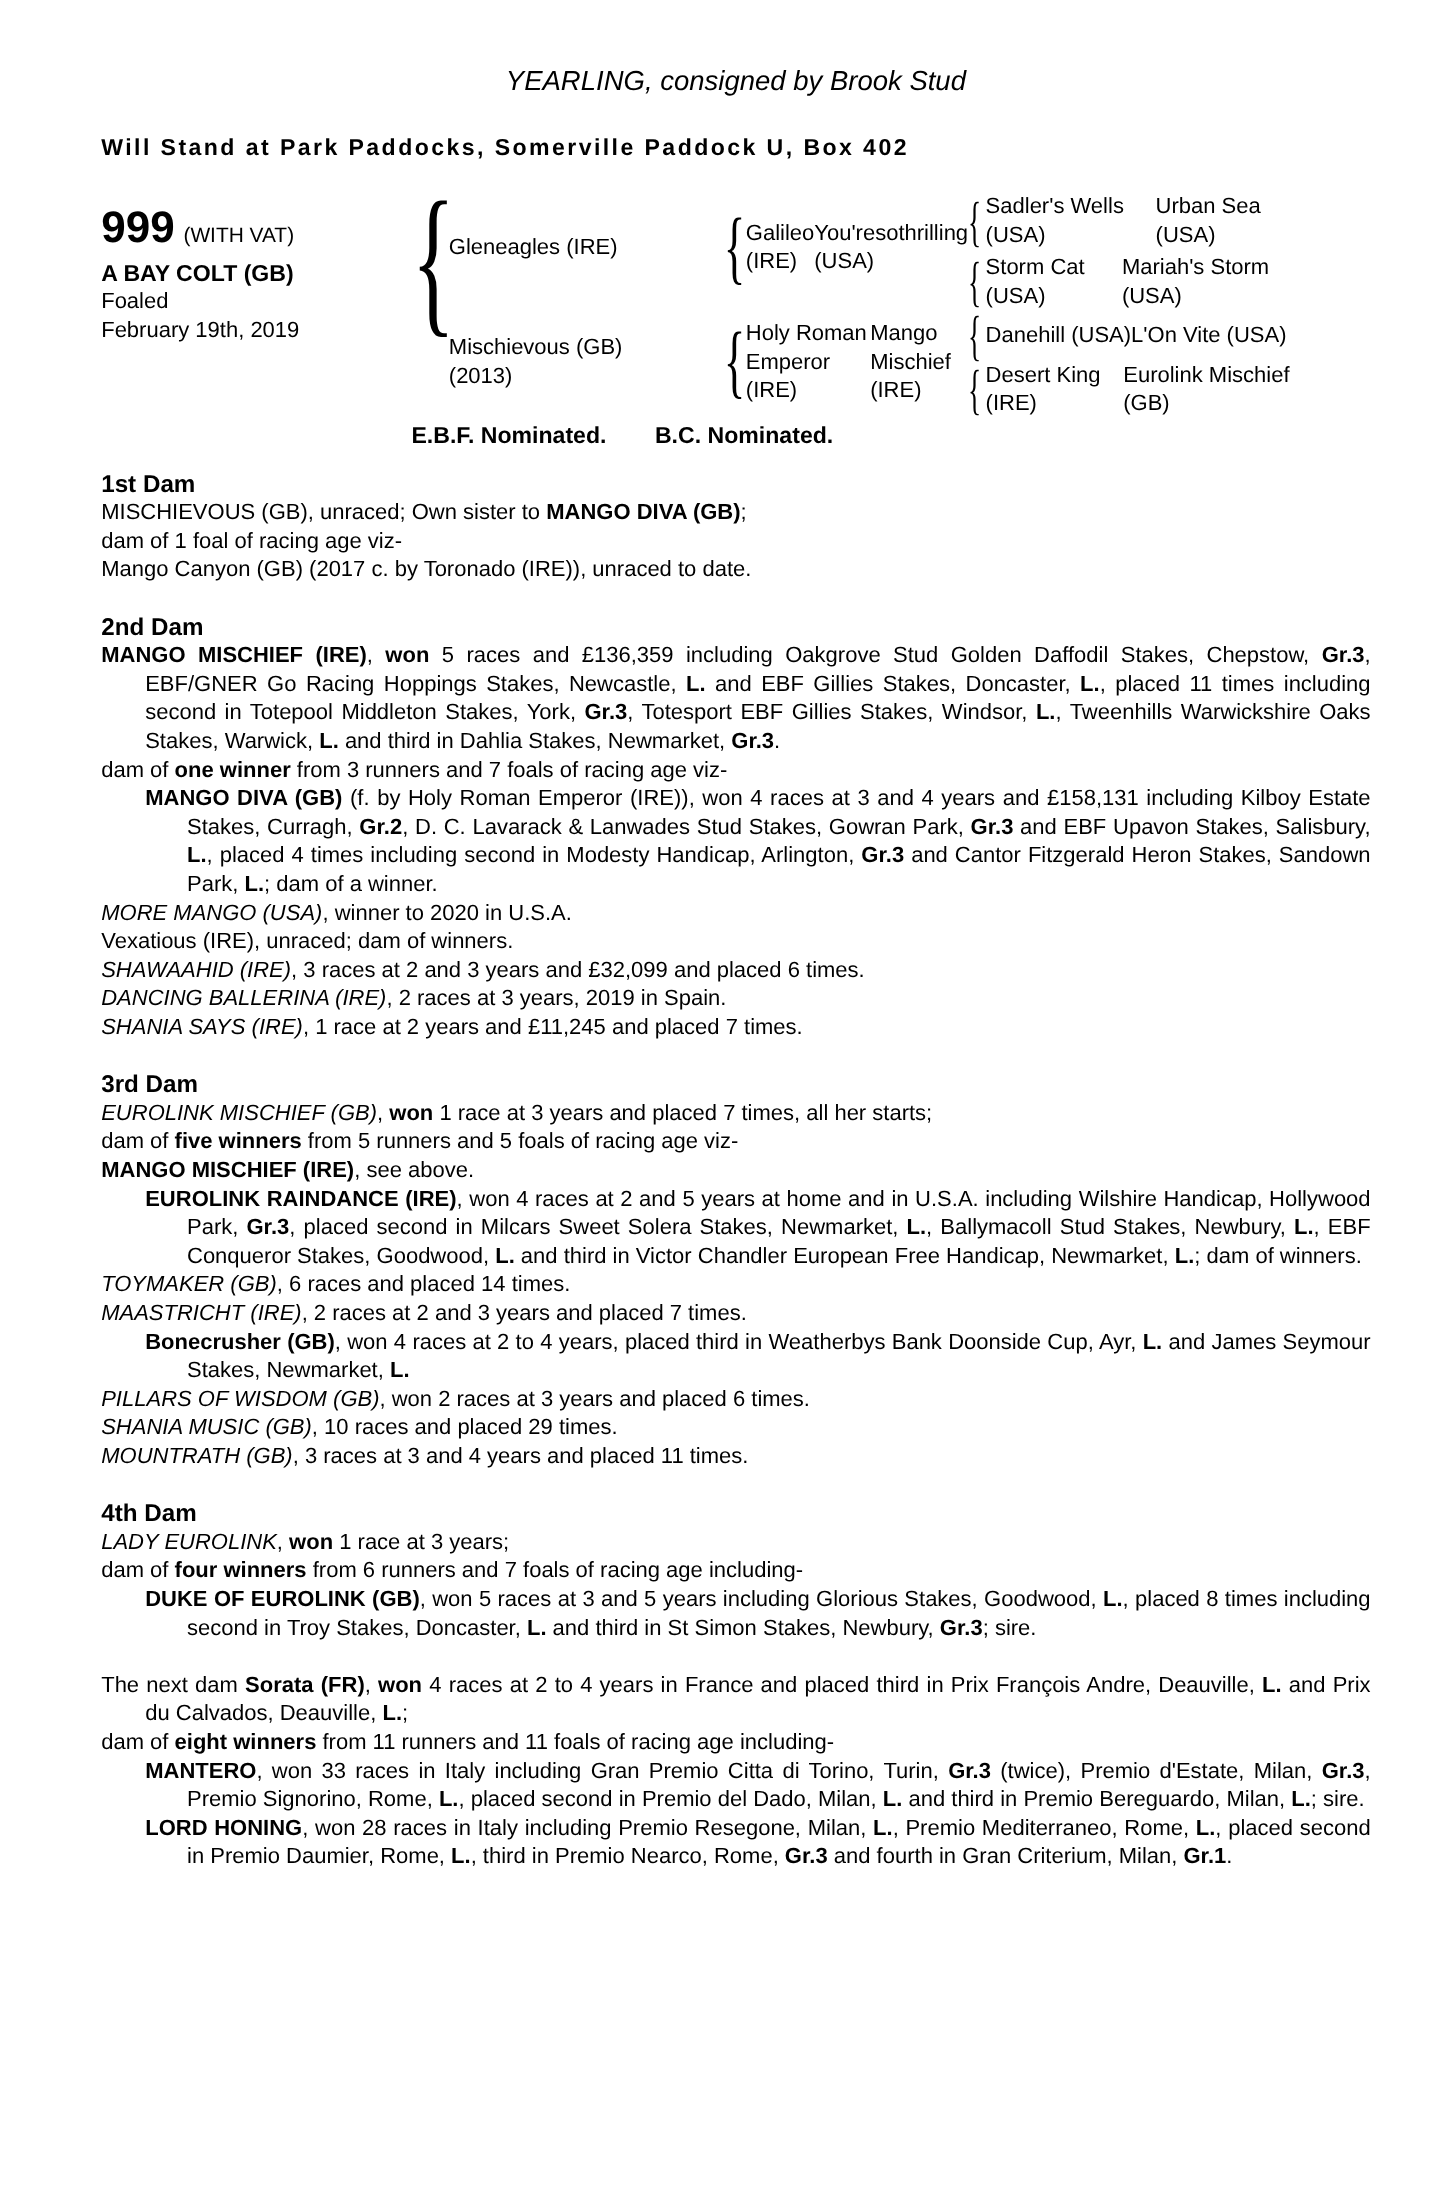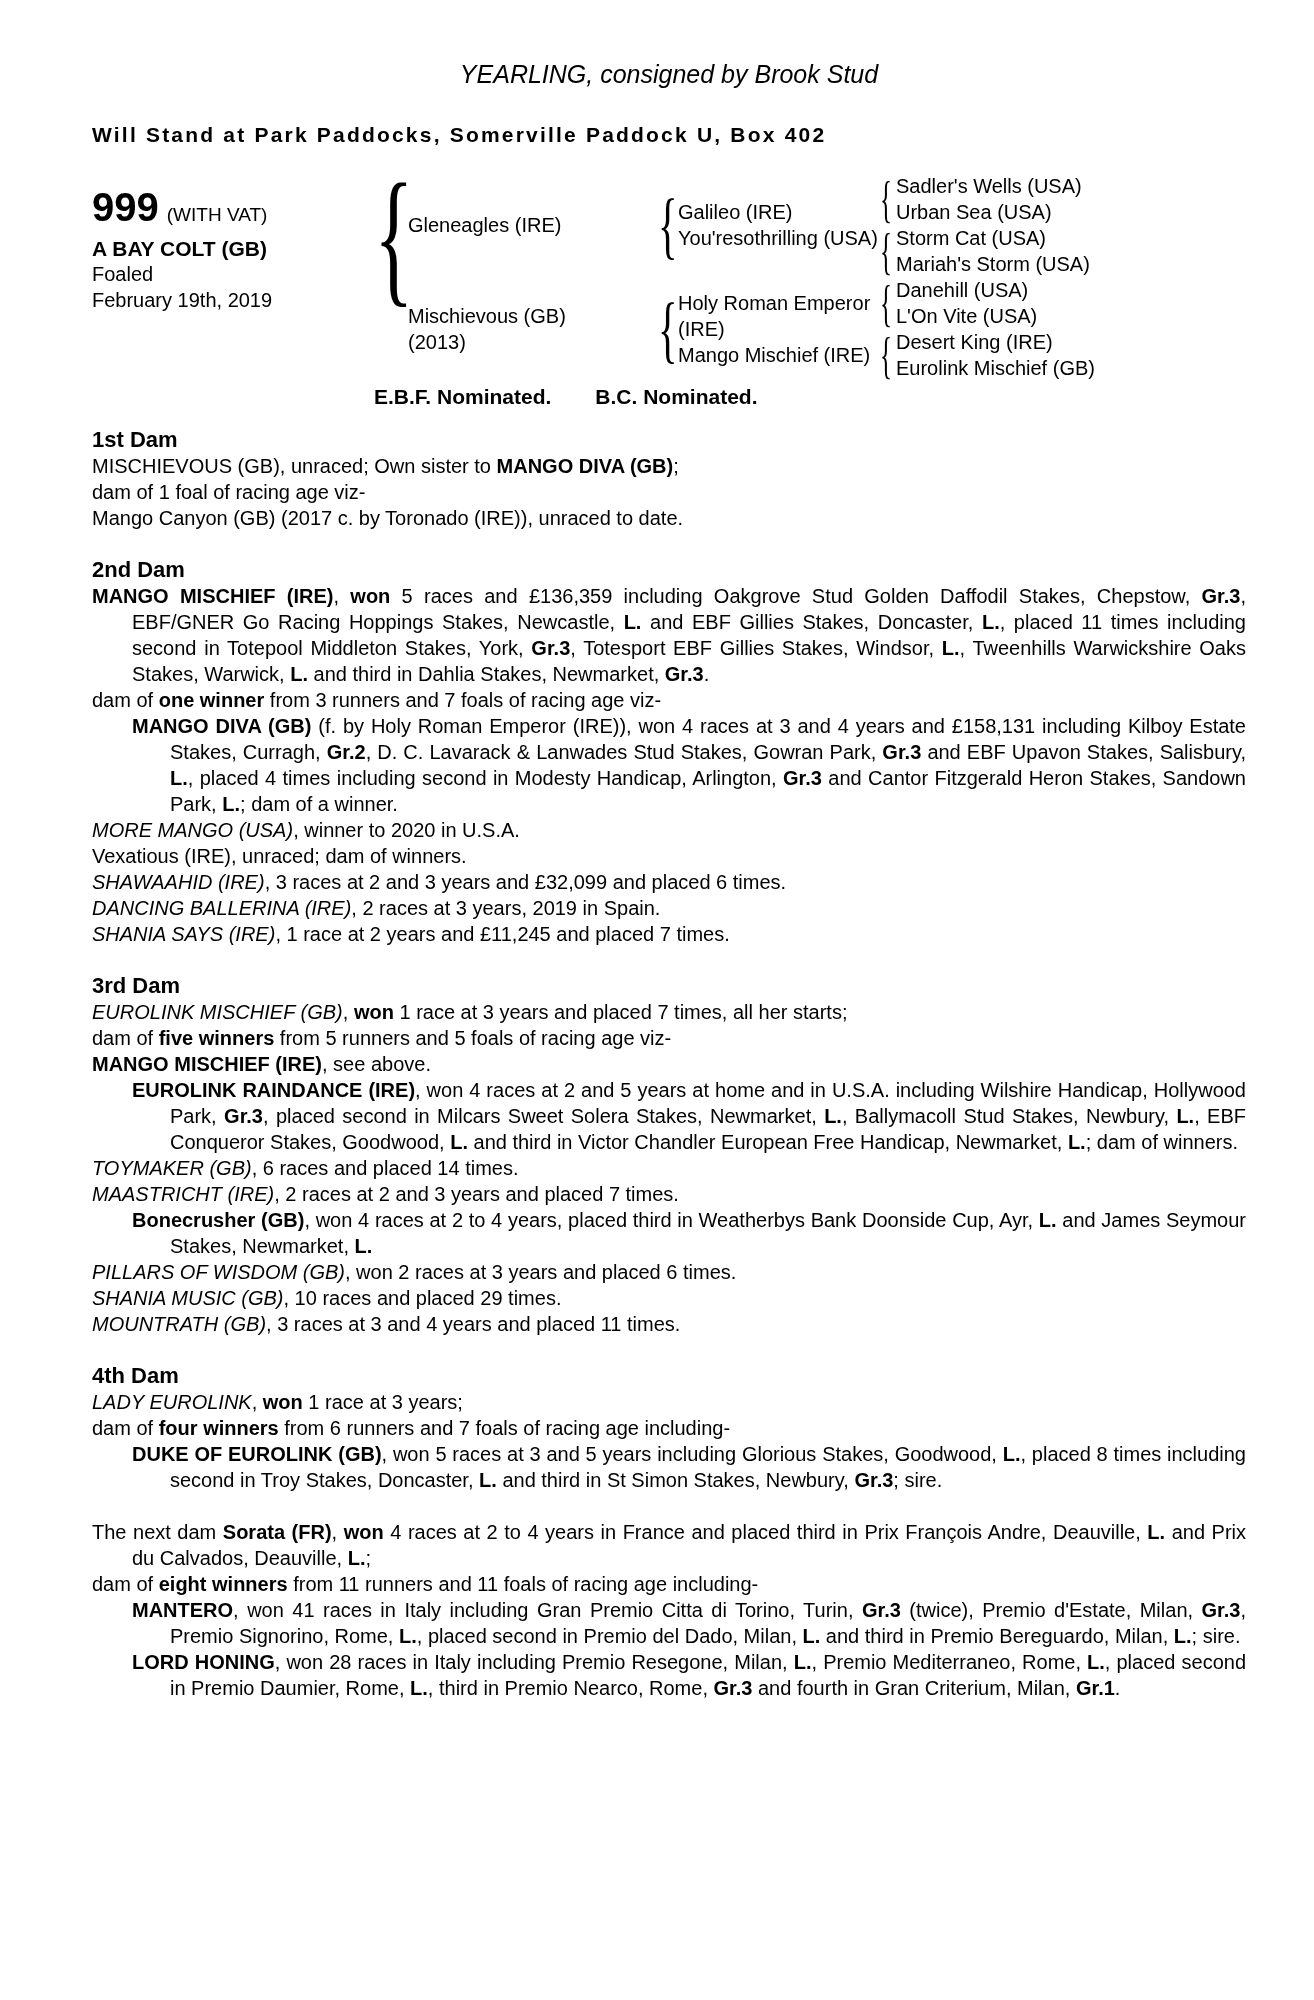--- a/index.html
+++ b/index.html
@@ -117,21 +117,21 @@
   .ped-name {
     font-size: 20px;
     line-height: 1.3;
   }
   .pair {
     display: flex;
     align-items: center;
   }
   .pair-names {
     display: flex;
-    flex-direction: column;
+    flex-direction: row;
   }
   .gen1-group {
     flex: 1;
     display: flex;
     align-items: center;
   }
   .gen2-group {
     flex: 1;
     display: flex;
     align-items: center;
@@ -336,19 +336,19 @@
     <b>DUKE OF EUROLINK (GB)</b><span>, won 5 races at 3 and 5 years including Glorious Stakes, Goodwood, </span><b>L.</b><span>, placed 8 times including second in Troy Stakes, Doncaster, </span><b>L.</b><span> and third in St Simon Stakes, Newbury, </span><b>Gr.3</b><span>; sire.</span>
   </p>
 
   <p class="t hang0" style="margin-top:26px;">
     <span>The next dam </span><b>Sorata (FR)</b><span>, </span><b>won</b><span> 4 races at 2 to 4 years in France and placed third in Prix François Andre, Deauville, </span><b>L.</b><span> and Prix du Calvados, Deauville, </span><b>L.</b><span>;</span>
   </p>
   <p class="t nj">
     <span>dam of </span><b>eight winners</b><span> from 11 runners and 11 foals of racing age including-</span>
   </p>
   <p class="t hang1">
-    <b>MANTERO</b><span>, won 41 races in Italy including Gran Premio Citta di Torino, Turin, </span><b>Gr.3</b><span> (twice), Premio d'Estate, Milan, </span><b>Gr.3</b><span>, Premio Signorino, Rome, </span><b>L.</b><span>, placed second in Premio del Dado, Milan, </span><b>L.</b><span> and third in Premio Bereguardo, Milan, </span><b>L.</b><span>; sire.</span>
+    <b>MANTERO</b><span>, won 33 races in Italy including Gran Premio Citta di Torino, Turin, </span><b>Gr.3</b><span> (twice), Premio d'Estate, Milan, </span><b>Gr.3</b><span>, Premio Signorino, Rome, </span><b>L.</b><span>, placed second in Premio del Dado, Milan, </span><b>L.</b><span> and third in Premio Bereguardo, Milan, </span><b>L.</b><span>; sire.</span>
   </p>
   <p class="t hang1">
     <b>LORD HONING</b><span>, won 28 races in Italy including Premio Resegone, Milan, </span><b>L.</b><span>, Premio Mediterraneo, Rome, </span><b>L.</b><span>, placed second in Premio Daumier, Rome, </span><b>L.</b><span>, third in Premio Nearco, Rome, </span><b>Gr.3</b><span> and fourth in Gran Criterium, Milan, </span><b>Gr.1</b><span>.</span>
   </p>
 
 </div>
 
 </body></html>

